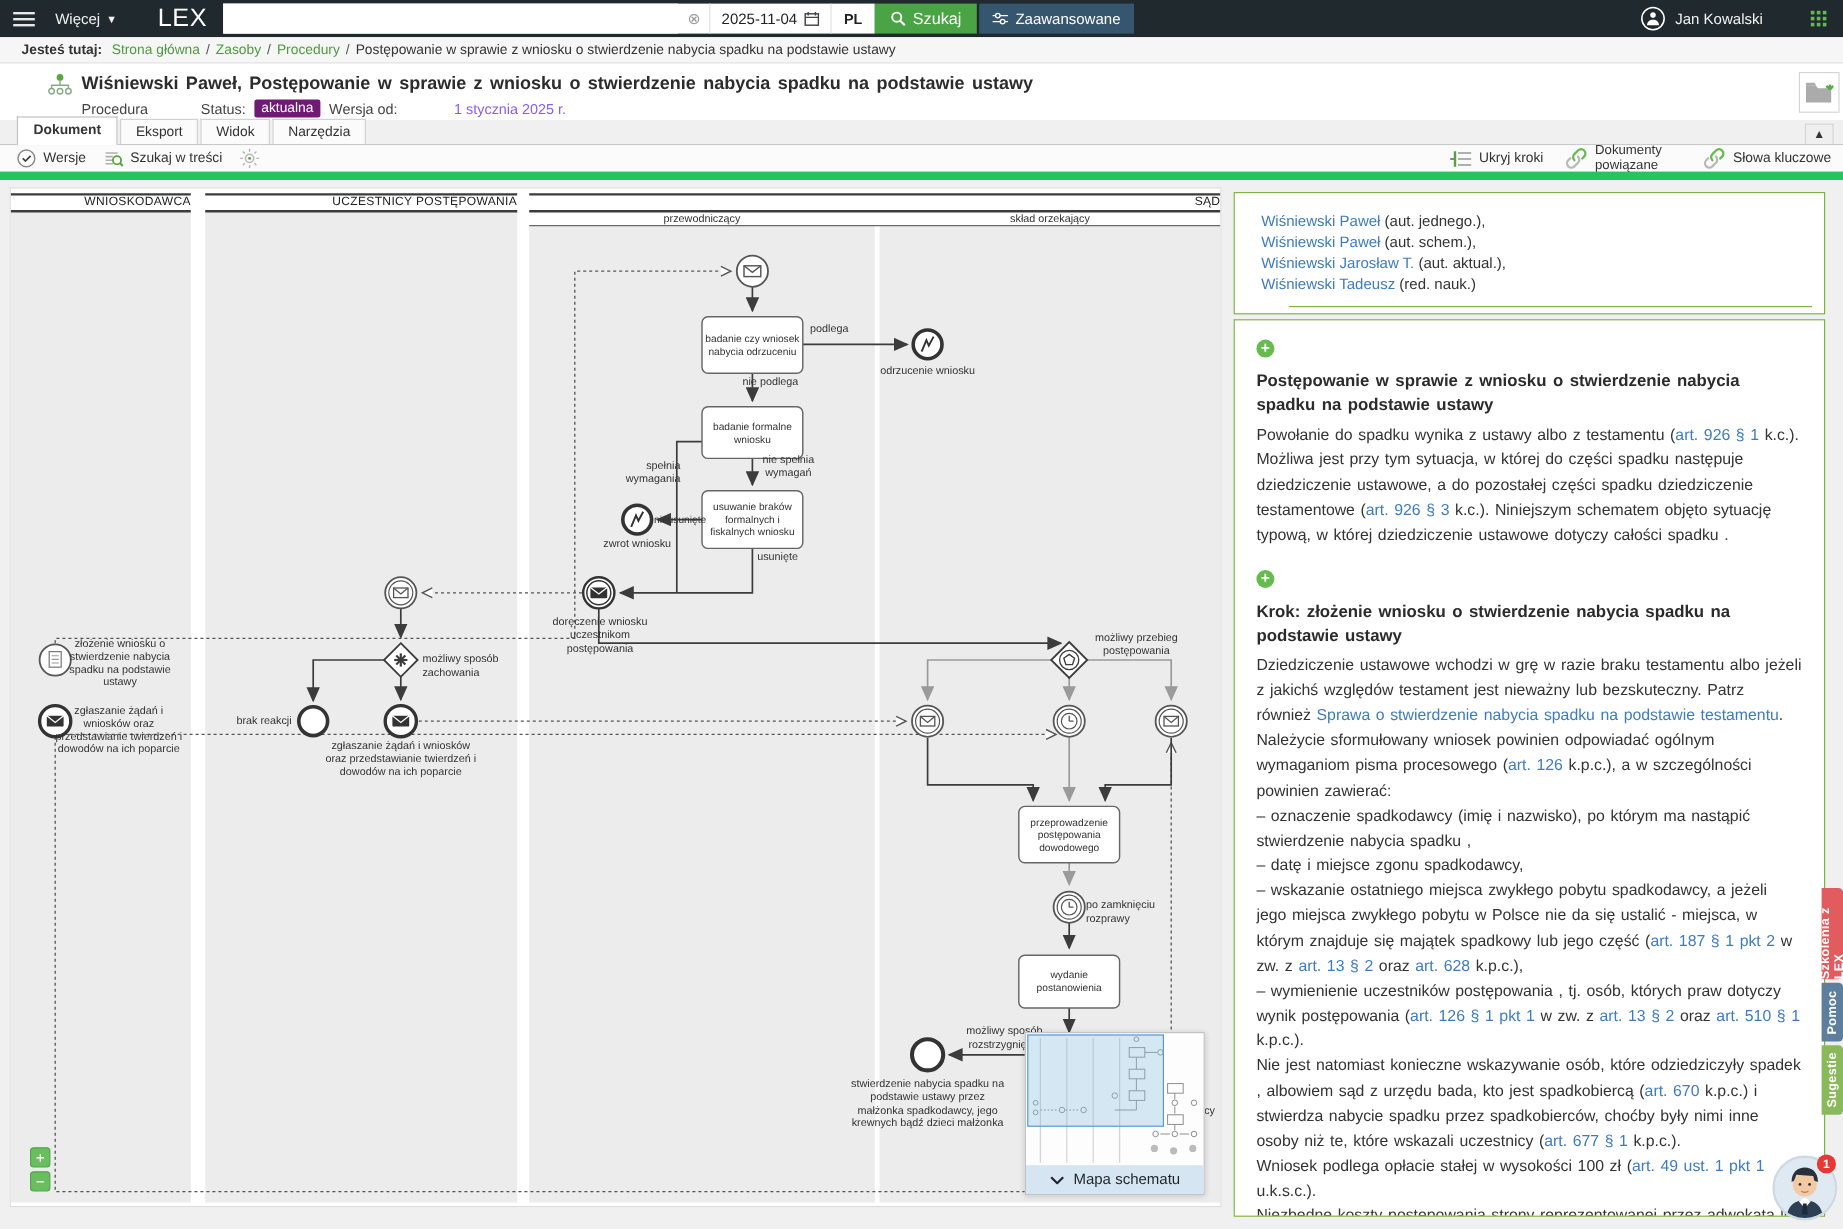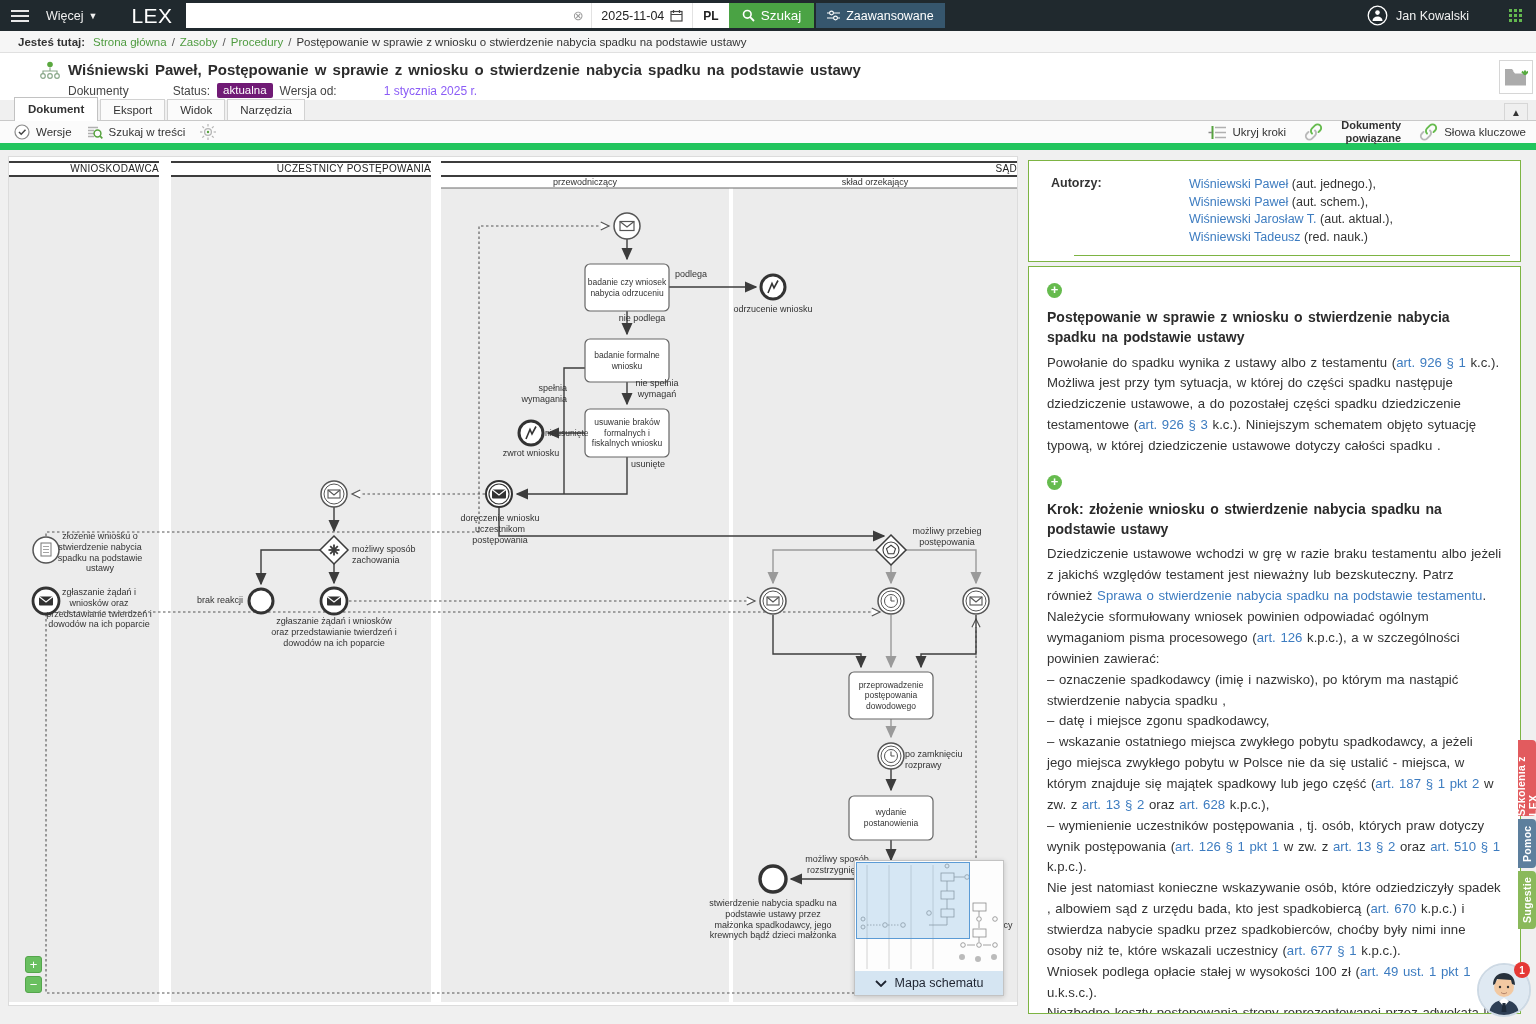--- a/index.html
+++ b/index.html
@@ -48,21 +48,21 @@
   
   .tabsrow { position:absolute; left:0; top:99px; width:1536px; height:22px; border-bottom:1px solid #c9c9c9; display:flex; align-items:flex-end; padding-left:14px; }
   .tab { font-size:11.5px; color:#333; background:#fbfbfb; border:1px solid #d2d2d2; border-bottom:none; padding:4px 12px; margin-right:2px; cursor:pointer; }
   .tab.active { background:#fff; font-weight:bold; border-color:#c2c2c2; padding:5px 13px 6px; position:relative; top:1px; }
 
   
   .toolbar { position:absolute; left:0; top:121px; width:1536px; height:29px; background:#fbfbfb;
              border-bottom:7px solid #22c55e; display:flex; align-items:center; font-size:11.5px; color:#333; }
   .tool { display:flex; align-items:center; gap:6px; margin-left:14px; cursor:pointer; }
   .toolbar .right { margin-left:auto; display:flex; align-items:center; gap:18px; margin-right:10px; }
-  .tool .two { line-height:1.15; text-align:right; font-size:11px;font-weight:bold; }
+  .tool .two { line-height:1.15; text-align:left; font-size:11px; }
 
   
   .canvas { position:absolute; left:8px; top:156px; width:1010px; height:850px; background:#fff; border:1px solid #dcdcdc; }
   .dg { position:absolute; left:0; top:0; }
   .dl { position:absolute; font-size:9px; line-height:1.2; color:#333; text-align:center; }
   .tl { position:absolute; display:flex; align-items:center; justify-content:center; text-align:center; font-size:8.5px; line-height:1.25; color:#333; cursor:pointer; }
   .lanehead { position:absolute; font-size:10px; color:#222; text-align:right; letter-spacing:.3px; }
   .sublane  { position:absolute; font-size:9px;  color:#333; text-align:center; }
   .zoombtn { position:absolute; width:17px; height:17px; background:#69bf60; border:1px solid #54a54c; border-radius:3px;
              color:#fff; font-size:13px; line-height:15px; text-align:center; cursor:pointer; }
@@ -183,21 +183,21 @@
 <div class="dochead">
   <svg class="schemaicon" width="20" height="22" viewBox="0 0 20 22">
     <circle cx="10" cy="3.5" r="2.8" fill="#5aa83f"></circle>
     <path d="M10 6.5 V10 M3 13 V10 H17 V13 M3 10 V13" stroke="#8aa88a" stroke-width="1.2" fill="none"></path>
     <circle cx="3" cy="15" r="2.3" fill="none" stroke="#8aa88a" stroke-width="1.2"></circle>
     <circle cx="10" cy="15" r="2.3" fill="none" stroke="#8aa88a" stroke-width="1.2"></circle>
     <circle cx="17" cy="15" r="2.3" fill="none" stroke="#8aa88a" stroke-width="1.2"></circle>
   </svg>
   <div class="dh-title">Wiśniewski Paweł, Postępowanie w sprawie z wniosku o stwierdzenie nabycia spadku na podstawie ustawy</div>
   <div class="dh-meta">
-    <span class="lbl">Dokumenty</span>
+    <span class="lbl">Procedura</span>
     <span style="width:30px"></span>
     <span class="lbl">Status:</span>
     <span class="badge-green">aktualna</span>
     <span class="lbl">Wersja od:</span>
     <span class="green-val">1 stycznia 2025 r.</span>
   </div>
 </div>
 <div class="folderbtn">
   <svg width="24" height="20" viewBox="0 0 24 20">
     <path d="M1 4 h8 l2 2.5 h11 v12 h-21 z" fill="#ababab"></path>
@@ -487,21 +487,20 @@
       <svg width="12" height="7" viewBox="0 0 12 7">
           <path d="M1 1 L6 6 L11 1" fill="none" stroke="#1e2430" stroke-width="1.8"></path>
         </svg>
       <span>Mapa schematu</span>
     </div>
   </div>
 </div>
 
 <div class="rbox authors">
   <div class="inner">
-    <div class="albl">Autorzy:</div>
     <div>
       <div class="arow"><a>Wiśniewski Paweł</a><span> (aut. jednego.),</span></div>
       <div class="arow"><a>Wiśniewski Paweł</a><span> (aut. schem.),</span></div>
       <div class="arow"><a>Wiśniewski Jarosław T.</a><span> (aut. aktual.),</span></div>
       <div class="arow"><a>Wiśniewski Tadeusz</a><span> (red. nauk.)</span></div>
     </div>
   </div>
   <div class="rule"></div>
 </div>
 

